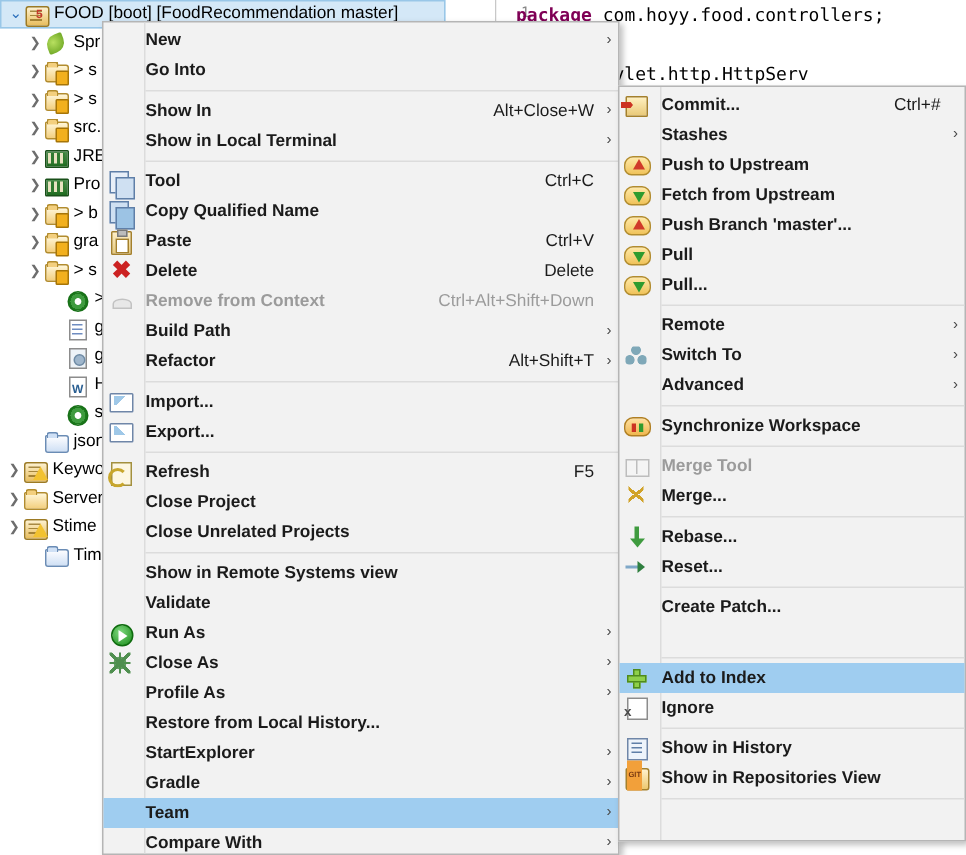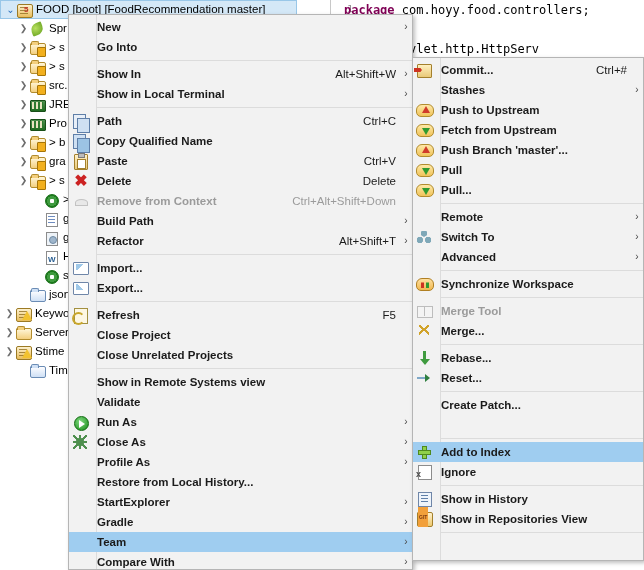--- a/index.html
+++ b/index.html
@@ -711,35 +711,35 @@
       <div class="mi">
         <span class="micon"></span>
         <span class="mlabel">Go Into</span>
         <span class="maccel"></span>
         <span class="marrow empty">›</span>
       </div>
       <div class="msep"></div>
       <div class="mi">
         <span class="micon"></span>
         <span class="mlabel">Show In</span>
-        <span class="maccel">Alt+Shift+W</span>
+        <span class="maccel">Alt+Close+W</span>
         <span class="marrow">›</span>
       </div>
       <div class="mi">
         <span class="micon"></span>
         <span class="mlabel">Show in Local Terminal</span>
         <span class="maccel"></span>
         <span class="marrow">›</span>
       </div>
       <div class="msep"></div>
       <div class="mi">
         <span class="micon">
           <span class="g g-copy"></span>
         </span>
-        <span class="mlabel">Path</span>
+        <span class="mlabel">Tool</span>
         <span class="maccel">Ctrl+C</span>
         <span class="marrow empty">›</span>
       </div>
       <div class="mi">
         <span class="micon">
           <span class="g g-copyqn"></span>
         </span>
         <span class="mlabel">Copy Qualified Name</span>
         <span class="maccel"></span>
         <span class="marrow empty">›</span>

